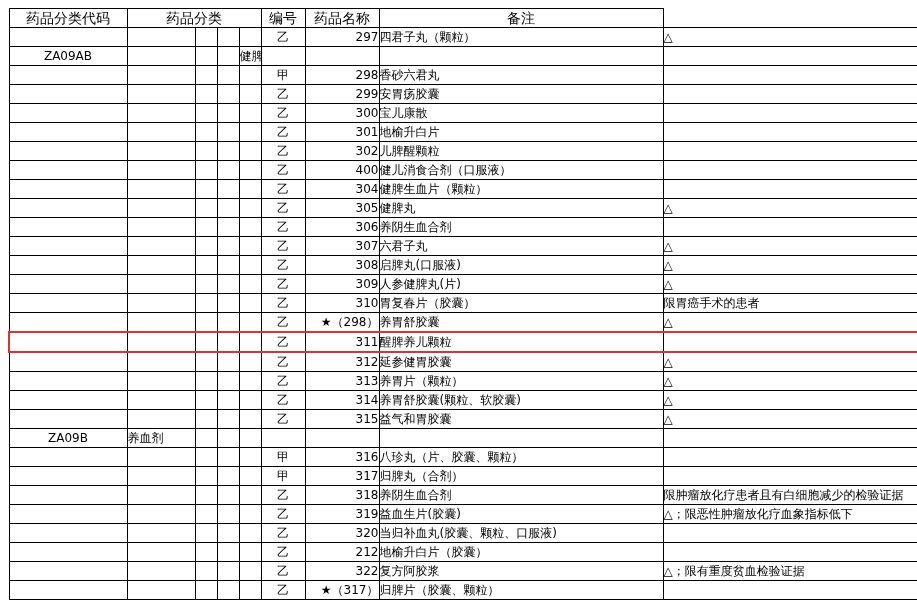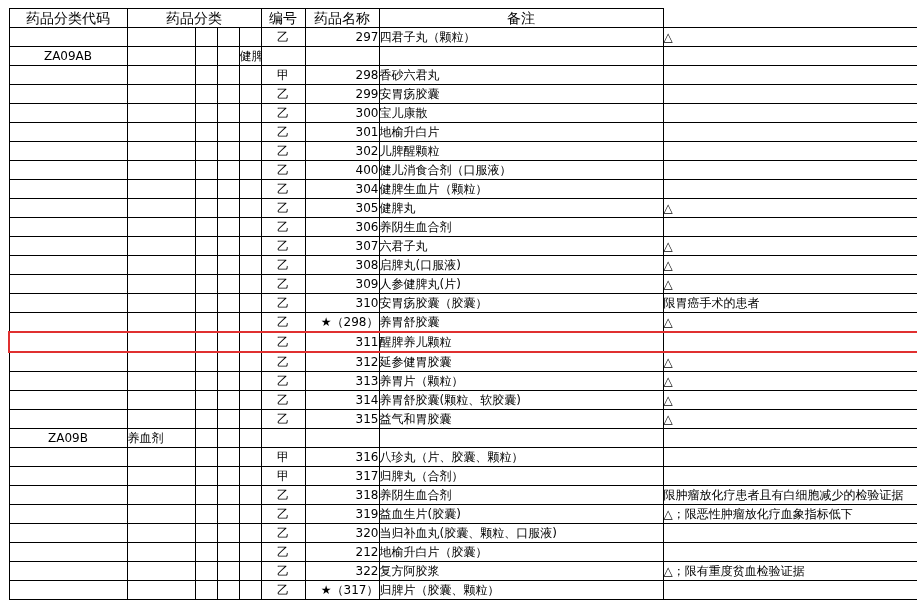--- a/index.html
+++ b/index.html
@@ -250,21 +250,21 @@
           <td class="remark">△</td>
         </tr>
         <tr>
           <td class="code"></td>
           <td class="cat"></td>
           <td class="sub"></td>
           <td class="sub"></td>
           <td class="sub"></td>
           <td class="level">乙</td>
           <td class="no">310</td>
-          <td class="name">安胃疡胶囊（胶囊）</td>
+          <td class="name">胃复春片（胶囊）</td>
           <td class="remark">限胃癌手术的患者</td>
         </tr>
         <tr>
           <td class="code"></td>
           <td class="cat"></td>
           <td class="sub"></td>
           <td class="sub"></td>
           <td class="sub"></td>
           <td class="level">乙</td>
           <td class="no">★（298）</td>

